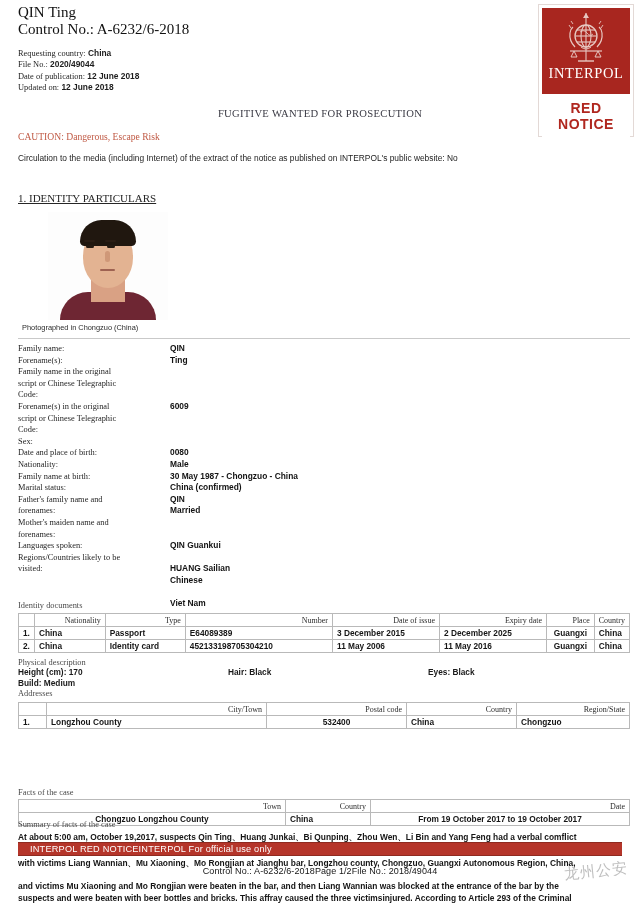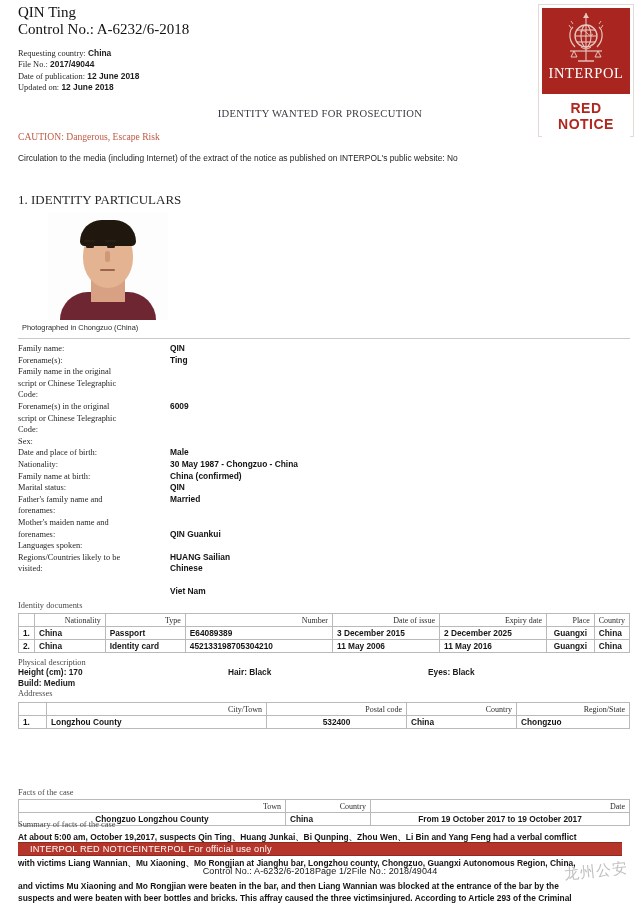--- a/index.html
+++ b/index.html
@@ -69,21 +69,21 @@
     font-size:9.6px; color:#c05a45;
   }
   .circulation {
     position:absolute; left:18px; top:153px;
     font-size:8.4px; color:#1d1d1d;
   }
 
   .sect-h {
     position:absolute; left:18px;
     font-family:"Liberation Serif", serif;
-    font-size:13px; color:#262626;
+    font-size:11px; color:#262626;text-decoration:underline;
   }
   #sect-identity { top:192px; }
   #sect-case { top:768px;margin-top:43px; }
 
   
   .photo-wrap { position:absolute; left:20px; top:212px; width:180px; }
   .photo {
     width:120px; height:108px; margin-left:28px;
     position:relative; overflow:hidden;
     background:#fdfdfd;
@@ -210,21 +210,21 @@
     <div>Control No.: A-6232/6-2018</div>
   </div>
 
   <div class="hdr-meta">
     <div>
       <span class="lbl">Requesting country:</span>
       <span class="val">China</span>
     </div>
     <div>
       <span class="lbl">File No.:</span>
-      <span class="val">2017/49044</span>
+      <span class="val">2020/49044</span>
     </div>
     <div>
       <span class="lbl">Date of publication:</span>
       <span class="val">12 June 2018</span>
     </div>
     <div>
       <span class="lbl">Updated on:</span>
       <span class="val">12 June 2018</span>
     </div>
   </div>
@@ -254,21 +254,21 @@
         </svg>
       </span>
       <span class="logo-word">INTERPOL</span>
     </div>
     <div class="logo-white">
       <span>RED</span>
       <span>NOTICE</span>
     </div>
   </div>
 
-  <div class="fugitive">IDENTITY WANTED FOR PROSECUTION</div>
+  <div class="fugitive">FUGITIVE WANTED FOR PROSECUTION</div>
   <div class="caution">CAUTION: Dangerous, Escape Risk</div>
   <div class="circulation">Circulation to the media (including Internet) of the extract of the notice as published on INTERPOL's public website: No</div>
 
   <div class="sect-h" id="sect-identity">1. IDENTITY PARTICULARS</div>
 
   <div class="photo-wrap">
     <div class="photo">
       <div class="ph-shoulder"></div>
       <div class="ph-neck"></div>
       <div class="ph-face"></div>
@@ -310,20 +310,21 @@
     <div class="values">
       <div>QIN</div>
       <div>Ting</div>
       <div class="sp">.</div>
       <div class="sp">.</div>
       <div class="sp">.</div>
       <div>6009</div>
       <div class="sp">.</div>
       <div class="sp">.</div>
       <div class="sp">.</div>
+      <div>0080</div>
       <div>Male</div>
       <div>30 May 1987 - Chongzuo - China</div>
       <div>China (confirmed)</div>
       <div>QIN</div>
       <div>Married</div>
       <div class="sp">.</div>
       <div class="sp">.</div>
       <div>QIN Guankui</div>
       <div class="sp">.</div>
       <div>HUANG Sailian</div>

